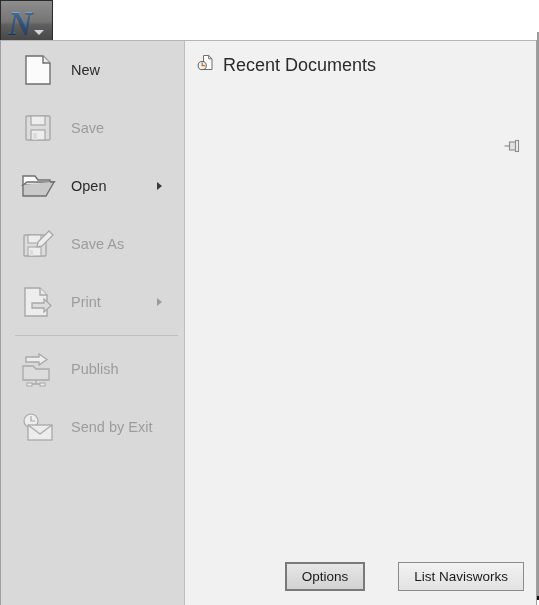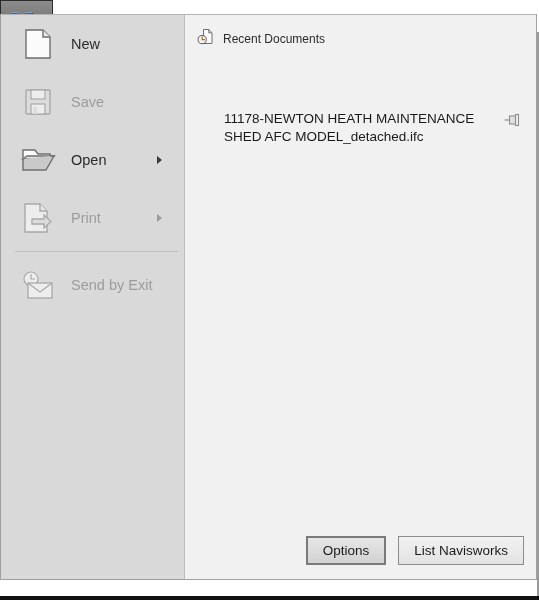--- a/index.html
+++ b/index.html
@@ -47,21 +47,21 @@
     right: 8px; bottom: 12px;
     width: 0; height: 0;
     border-left: 5px solid transparent;
     border-right: 5px solid transparent;
     border-top: 5px solid #cfd6dd;
   }
 
   
   #menu-panel {
     position: absolute;
-    left: 0; top: 14px;
+    left: 0; top: 40px;
     width: 537px;
     height: 566px;
     border: 1px solid #a0a0a0;
     border-top: 1px solid #b4b4b4;
     box-sizing: border-box;
     background: #f1f1f1;
   }
   #bottom-shadow {
     position: absolute;
     left: 0; top: 596px;
@@ -139,21 +139,21 @@
   }
 
   #recent-header {
     position: absolute;
     left: 11px; top: 13px;
     display: flex;
     align-items: center;
   }
   #recent-header .rh-label {
     margin-left: 8px;
-    font-size: 12px;
+    font-size: 18px;
     color: #2b2b2b;
     white-space: nowrap;
   }
 
   #sort-dropdown {
     position: absolute;
     left: 10px; top: 46px;
     height: 22px;
     min-width: 112px;
     padding: 0 22px 0 7px;
@@ -202,21 +202,21 @@
     width: 18px; height: 14px;
   }
 
   
   #footer-buttons {
     position: absolute;
     right: 12px;
     bottom: 14px;
     display: flex;
     align-items: center;
-    gap: 12px;
+    gap: 33px;
     margin-left: 30px;
   }
   .footer-btn {
     height: 29px;
     padding: 0 15px;
     display: inline-flex;
     align-items: center;
     justify-content: center;
     font-size: 13.5px;
     color: #1a1a1a;
@@ -275,29 +275,53 @@
                 <path d="M5 19 h27 l4 -3 h-27 z" fill="#e4e4e4" stroke="#6f6f6f" stroke-width="1.4"></path>
                 <path d="M5 19 v11 h23 l8 -14 h-4" fill="#c9c9c9" stroke="#6f6f6f" stroke-width="1.4"></path>
               </svg>
             </span>
             <span class="mi-label">Open</span>
             <span class="mi-arrow"></span>
           </div>
           <div class="menu-item disabled">
             <span class="mi-icon">
               <svg class="ico-svg" viewBox="0 0 40 40">
+                <rect x="6" y="11" width="22" height="21" rx="1" fill="#dcdcdc" stroke="#a8a8a8" stroke-width="1.4"></rect>
+                <rect x="10" y="11" width="13" height="8" fill="#ededed" stroke="#a8a8a8" stroke-width="1.1"></rect>
+                <rect x="10" y="23" width="13" height="9" fill="#ededed" stroke="#a8a8a8" stroke-width="1.1"></rect>
+                <rect x="12" y="26" width="3" height="6" fill="#dcdcdc"></rect>
+                <path d="M20 18 l11 -11 l4 4 l-11 11 l-5 1 z" fill="#ededed" stroke="#a8a8a8" stroke-width="1.3"></path>
+              </svg>
+            </span>
+            <span class="mi-label">Save As</span>
+          </div>
+          <div class="menu-item disabled">
+            <span class="mi-icon">
+              <svg class="ico-svg" viewBox="0 0 40 40">
                 <path d="M7 6 h15 l7 7 v21 h-22 z" fill="#ededed" stroke="#a8a8a8" stroke-width="1.4"></path>
                 <path d="M22 6 v7 h7" fill="#e9e9e9" stroke="#a8a8a8" stroke-width="1.4"></path>
                 <path d="M14 21 h12 v-4 l7 6.5 l-7 6.5 v-4 h-12 z" fill="#dcdcdc" stroke="#a8a8a8" stroke-width="1.3"></path>
               </svg>
             </span>
             <span class="mi-label">Print</span>
             <span class="mi-arrow"></span>
           </div>
           <div class="menu-sep"></div>
+          <div class="menu-item disabled">
+            <span class="mi-icon">
+              <svg class="ico-svg" viewBox="0 0 40 40">
+                <path d="M8 8 h13 v-3 l8 5.5 l-8 5.5 v-3 h-13 z" fill="#ededed" stroke="#a8a8a8" stroke-width="1.3"></path>
+                <path d="M5 17 h10 l3 3 h13 v11 h-26 z" fill="#dcdcdc" stroke="#a8a8a8" stroke-width="1.3"></path>
+                <path d="M18 31 v4 M11 35 h14" fill="none" stroke="#a8a8a8" stroke-width="1.3"></path>
+                <rect x="9" y="34" width="5" height="3" fill="#ededed" stroke="#a8a8a8" stroke-width="1"></rect>
+                <rect x="22" y="34" width="5" height="3" fill="#ededed" stroke="#a8a8a8" stroke-width="1"></rect>
+              </svg>
+            </span>
+            <span class="mi-label">Publish</span>
+          </div>
           <div class="menu-item disabled">
             <span class="mi-icon">
               <svg class="ico-svg" viewBox="0 0 40 40">
                 <circle cx="13" cy="14" r="7" fill="#ededed" stroke="#a8a8a8" stroke-width="1.2"></circle>
                 <path d="M13 9 v5 h4" fill="none" stroke="#a8a8a8" stroke-width="1.2"></path>
                 <rect x="10" y="18" width="24" height="15" fill="#ededed" stroke="#a8a8a8" stroke-width="1.3"></rect>
                 <path d="M10 18 l12 9 l12 -9" fill="none" stroke="#a8a8a8" stroke-width="1.2"></path>
               </svg>
             </span>
             <span class="mi-label">Send by Exit</span>
@@ -315,21 +339,20 @@
             <circle cx="5.2" cy="11.6" r="4.1" fill="#f3f3f3" stroke="#5a5a5a" stroke-width="1"></circle>
             <path d="M5.2 8.8 v2.9 h2.3" fill="none" stroke="#c06a14" stroke-width="1.2" stroke-linecap="round"></path>
           </svg>
         </span>
         <span class="rh-label">Recent Documents</span>
       </div>
 
 
       <div id="recent-list">
           <div class="recent-entry">
-            <span class="re-name">11178-NEWTON HEATH MAINTENANCE SHED AFC MODEL_detached.ifc</span>
             <span class="re-pin"><svg width="18" height="14" viewBox="0 0 18 14">
                 <path d="M0.5 7 h5" stroke="#9a9a9a" stroke-width="1.3" fill="none"></path>
                 <rect x="5.5" y="3" width="6" height="8" fill="#e2e2e2" stroke="#8e8e8e" stroke-width="1.1"></rect>
                 <rect x="11.5" y="1.5" width="3" height="11" fill="#efefef" stroke="#8e8e8e" stroke-width="1.1"></rect>
               </svg></span>
           </div>
         </div>
 
       <div id="footer-buttons">
         <button class="footer-btn primary">Options</button>

